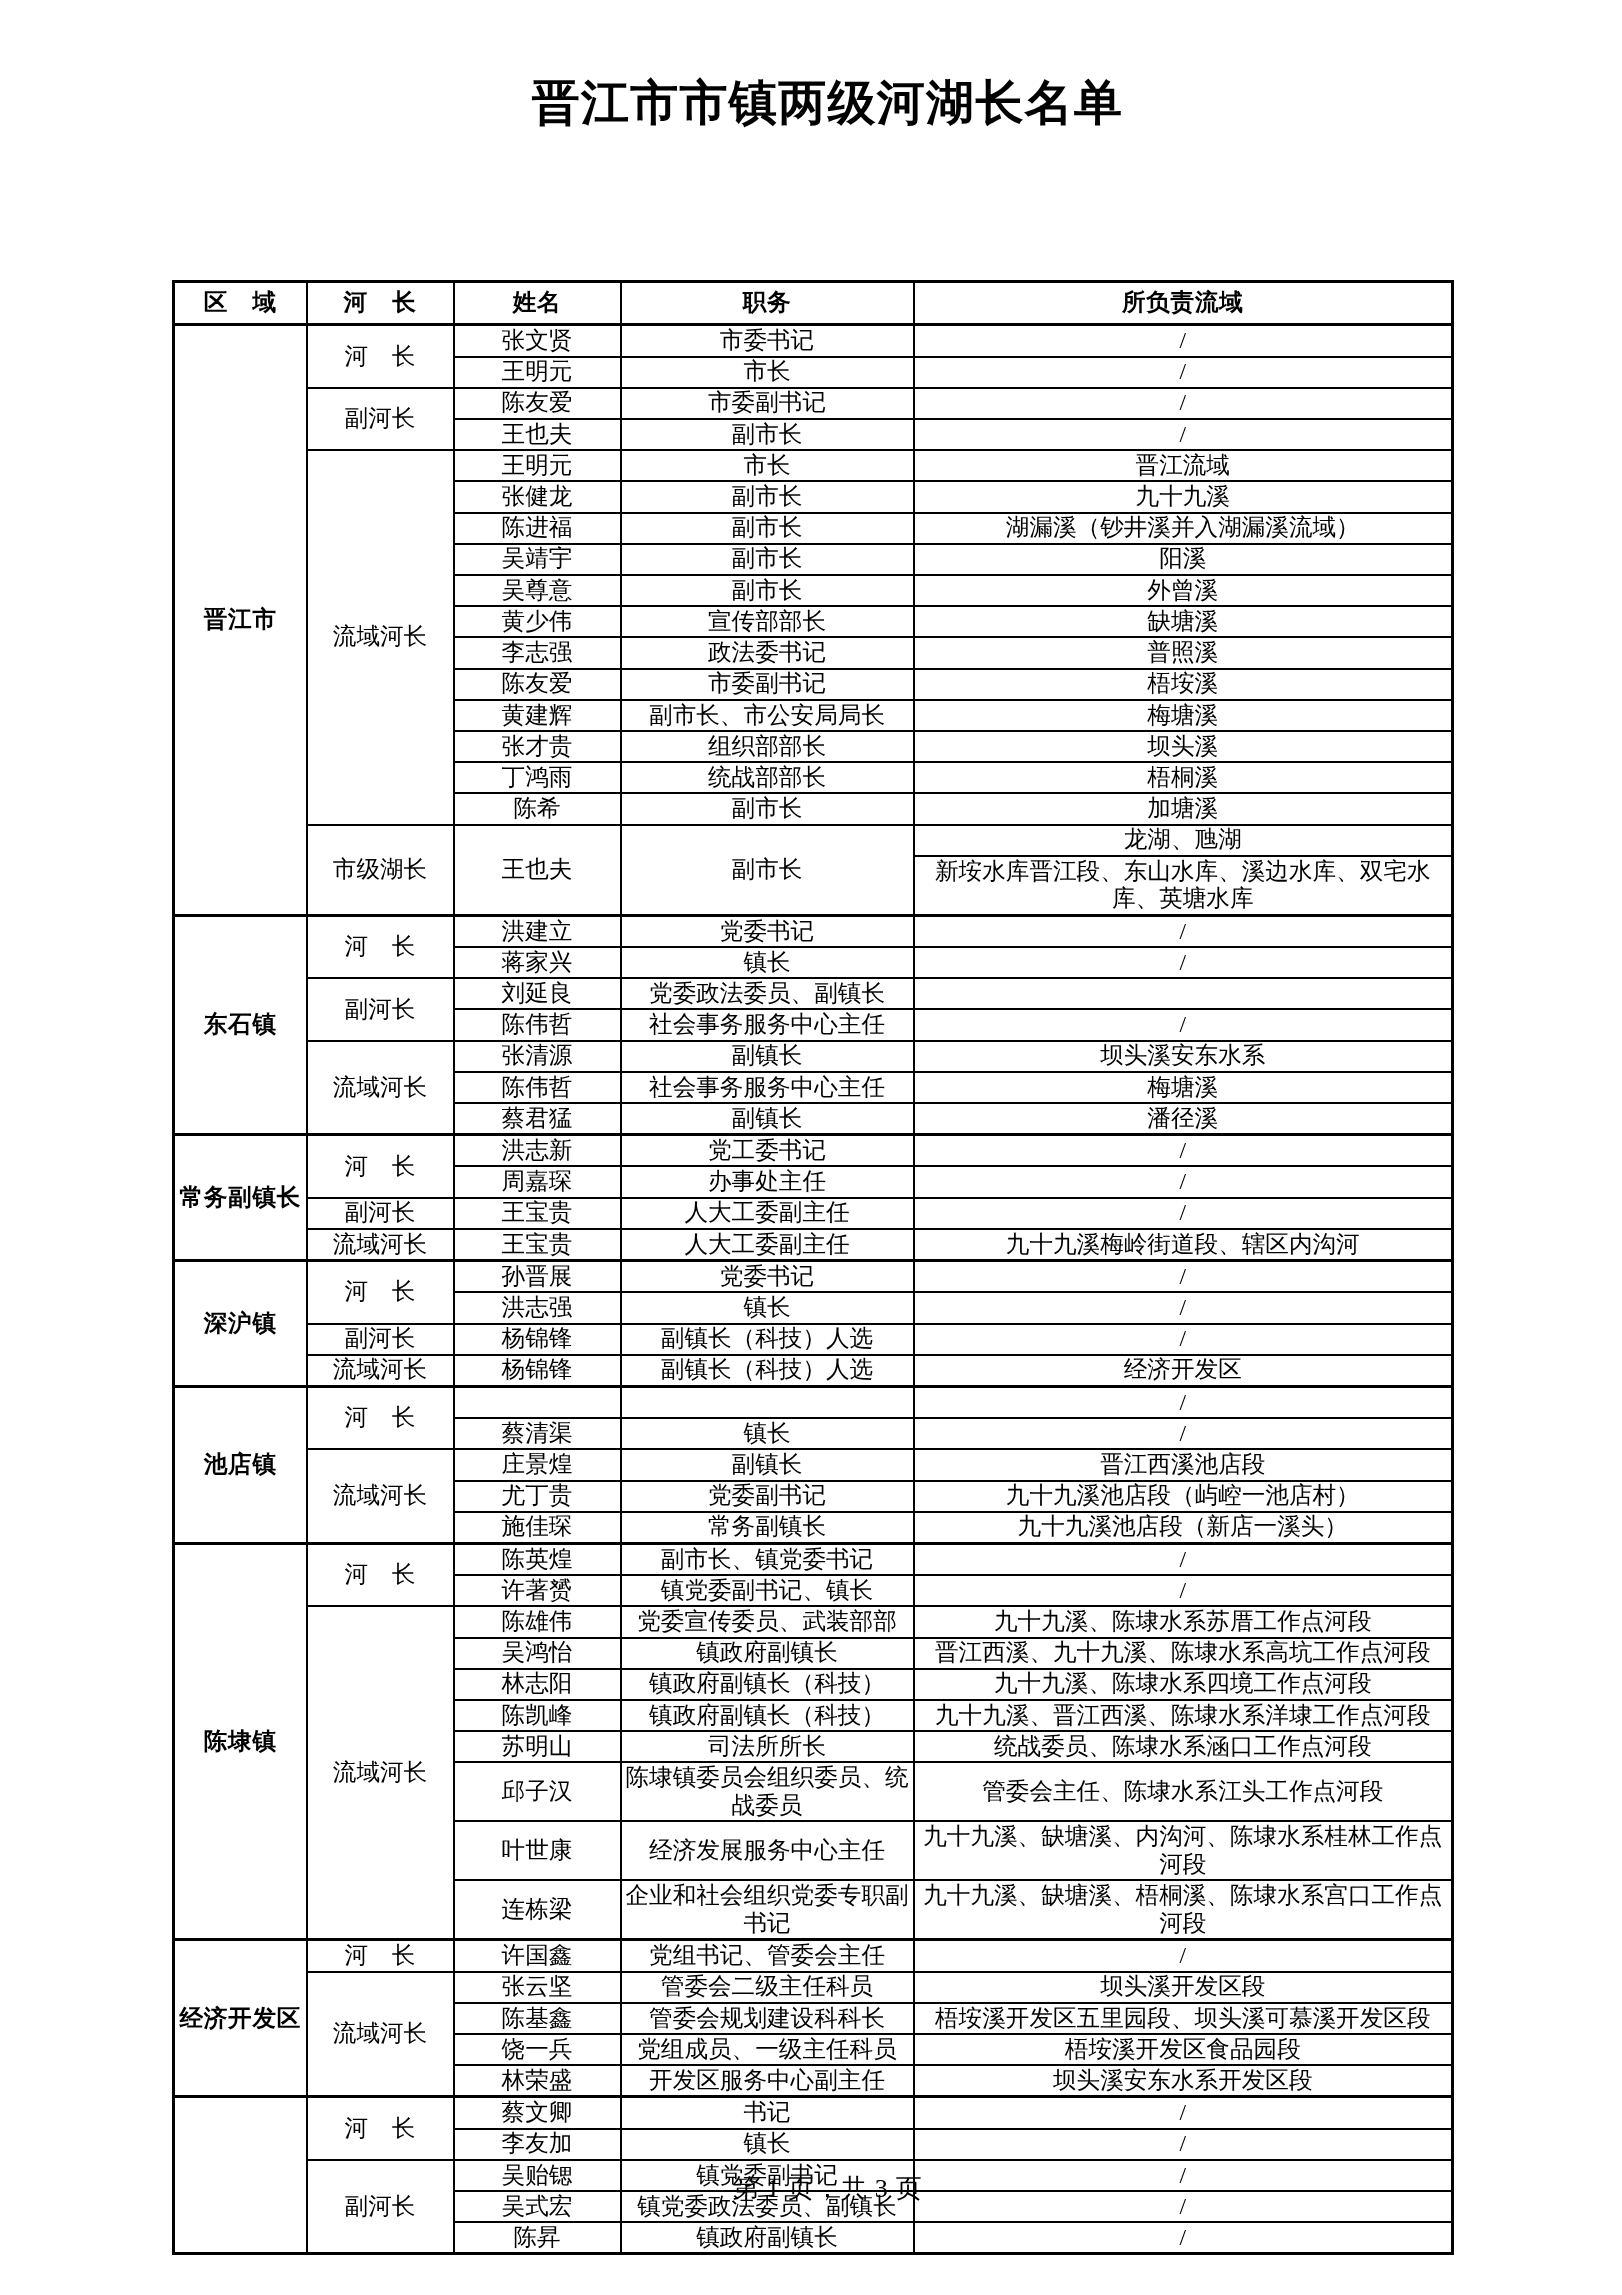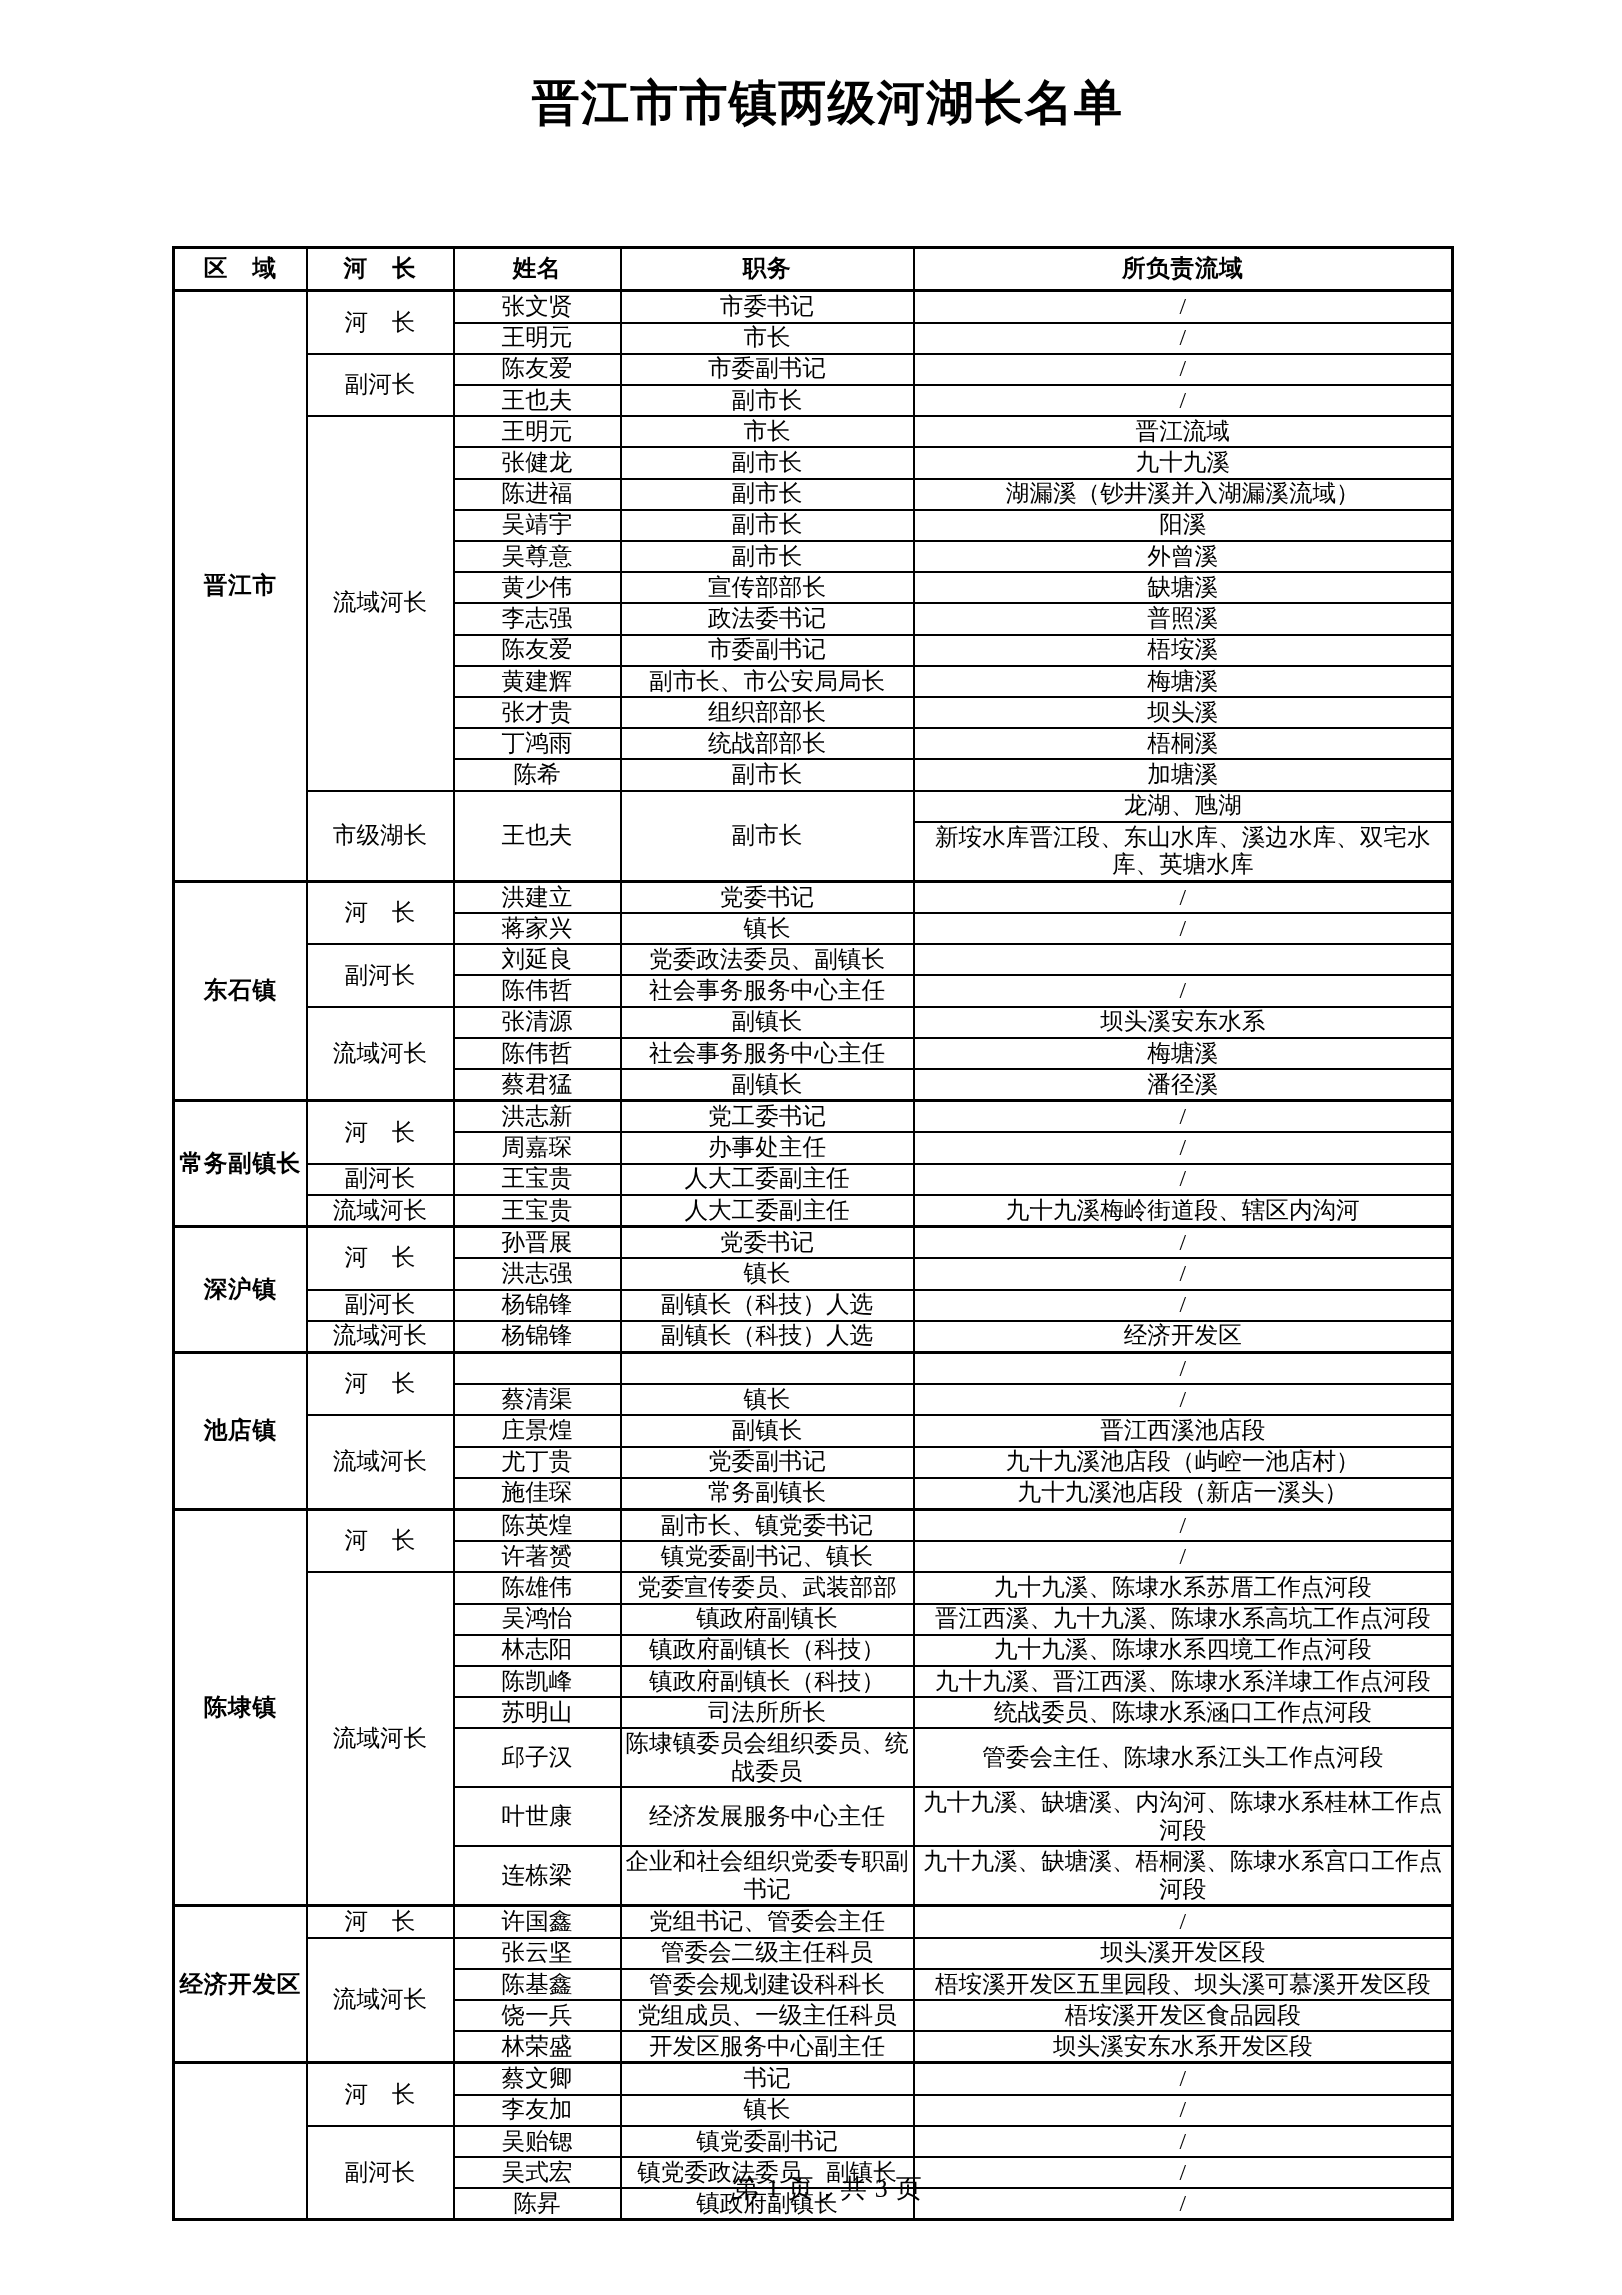--- a/index.html
+++ b/index.html
@@ -13,21 +13,21 @@
   }
   .doc-title{
     position:absolute;top:71px;left:0;width:100%;
     text-align:center;
     font-size:48px;font-weight:bold;
     letter-spacing:1.3px;
     white-space:nowrap;
     padding-left:16px;
   }
   table.roster{
-    position:absolute;left:172px;top:246px;
+    position:absolute;left:172px;top:280px;
     width:1279px;
     border-collapse:collapse;
     table-layout:fixed;
     border:3.3px solid #000;
   }
   table.roster th,
   table.roster td{
     border:2px solid #000;
     border-top-width:2.6px;
     border-bottom-width:2.6px;

